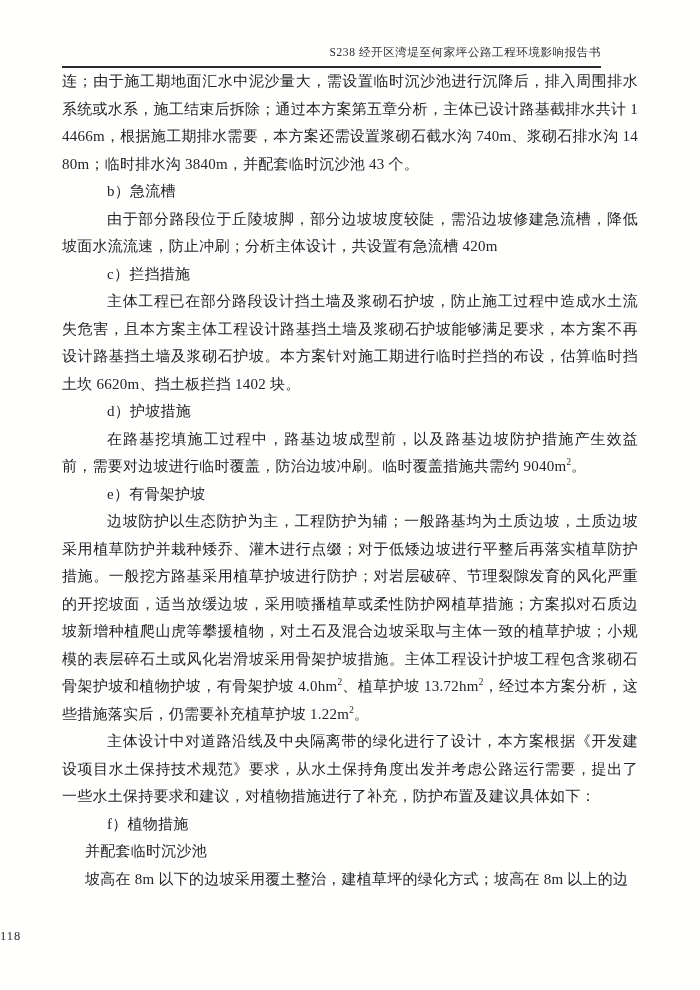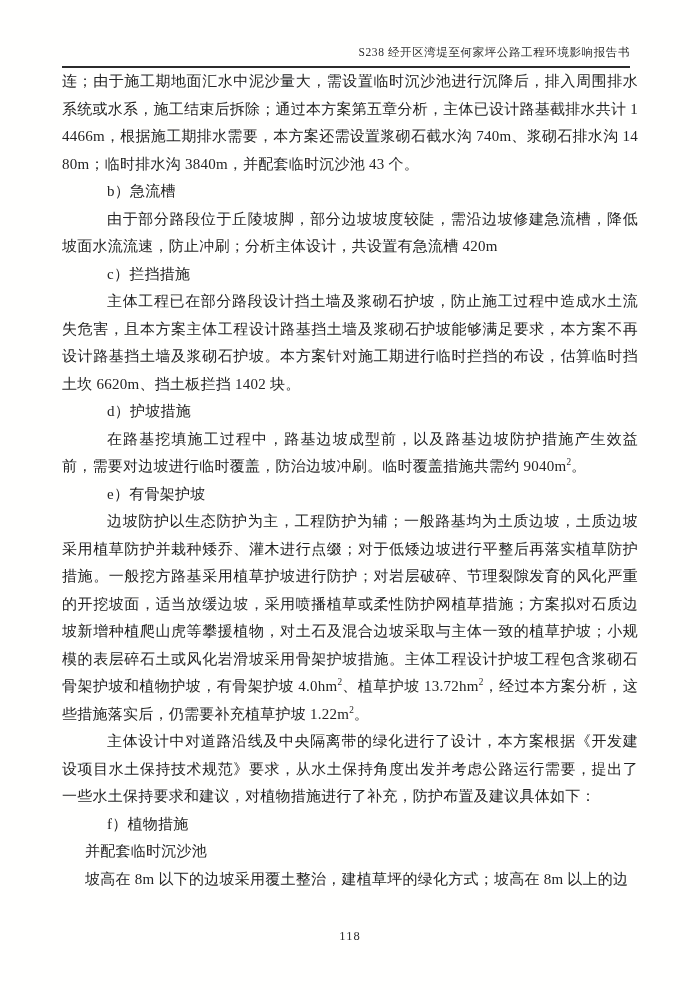--- a/index.html
+++ b/index.html
@@ -11,21 +11,21 @@
     position: relative;
     width: 700px;
     height: 990px;
     margin: 0 auto;
     background: #fffffe;
     color: #262626;
     font-family: "Liberation Serif", "DejaVu Serif", serif;
     overflow: hidden;
   }
   .header {
-    padding: 45px 70px 0 62px;
+    padding: 45px 99px 0 62px;
   }
   .header-title {
     text-align: right;
     font-size: 11.5px;
     line-height: 14px;
     color: #2e2e2e;
     letter-spacing: 0.6px;
     margin-bottom: 7px;
   }
   .header-rule {
@@ -52,21 +52,21 @@
     font-size: 62%;
     line-height: 0;
     vertical-align: super;
     letter-spacing: 0;
   }
   .footer {
     position: absolute;
     left: 0;
     top: 926px;
     width: 100%;
-    text-align: center;
+    text-align: left;
   }
   .page-number {
     font-size: 12.5px;
     letter-spacing: 1px;
     color: #2e2e2e;
   }
 </style>
 </head>
 <body>
 

